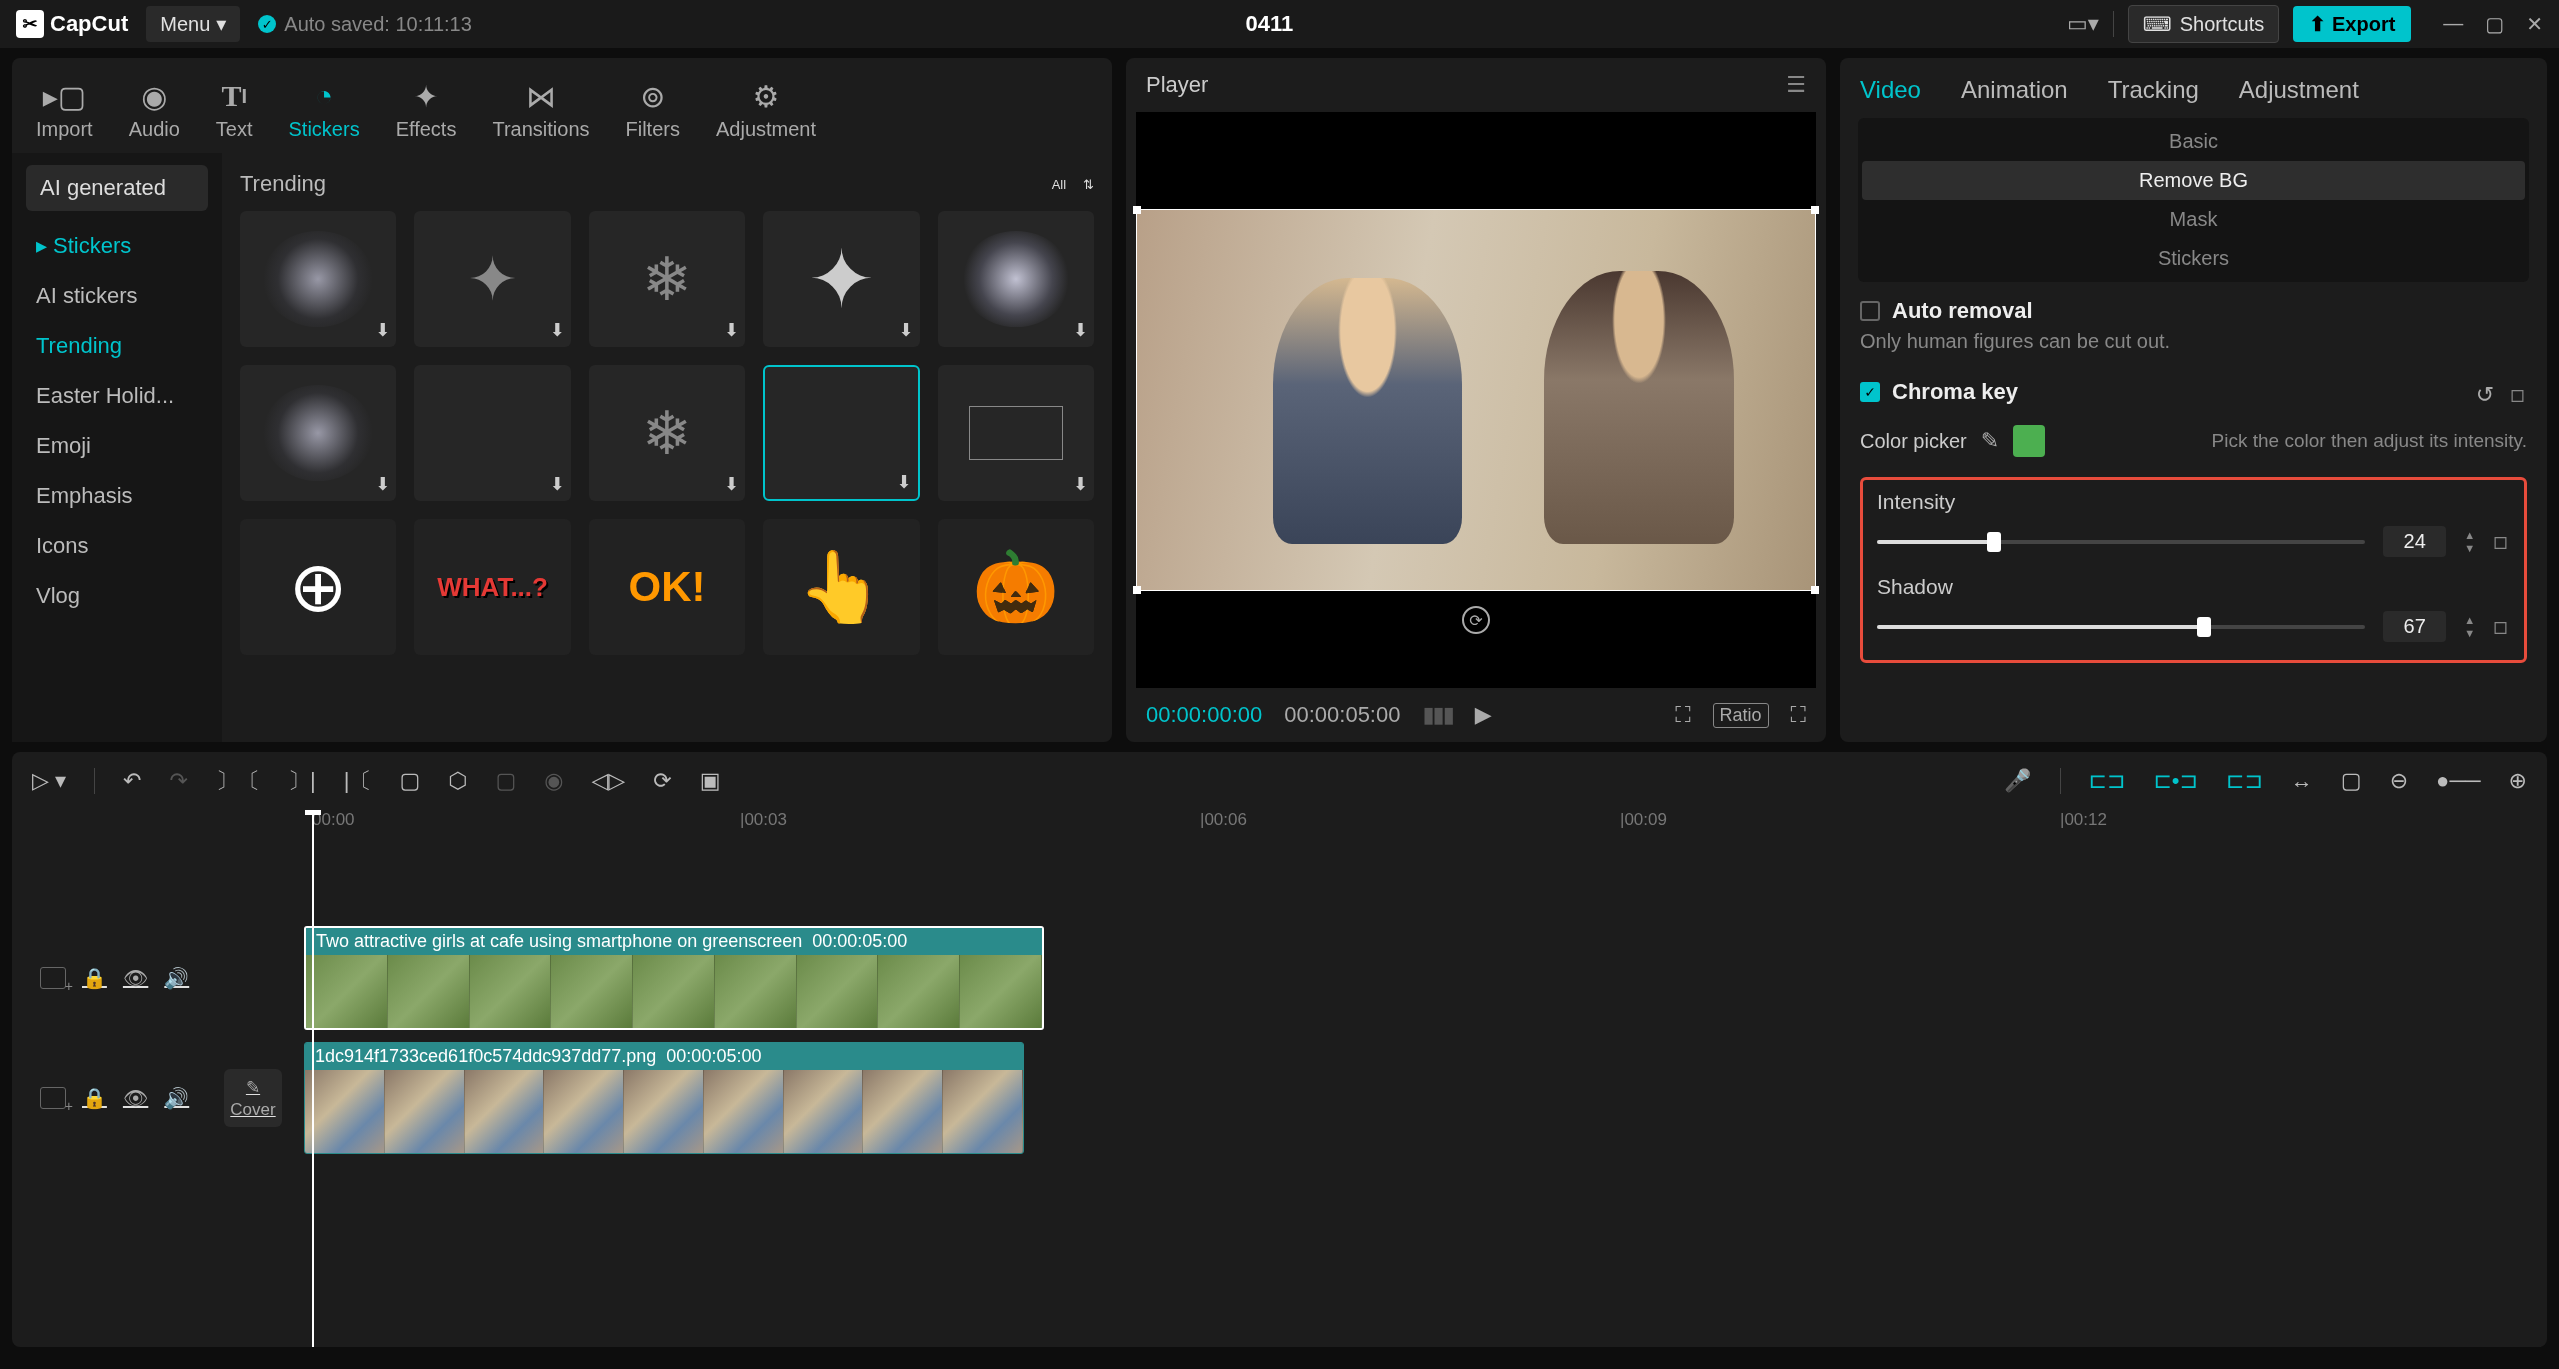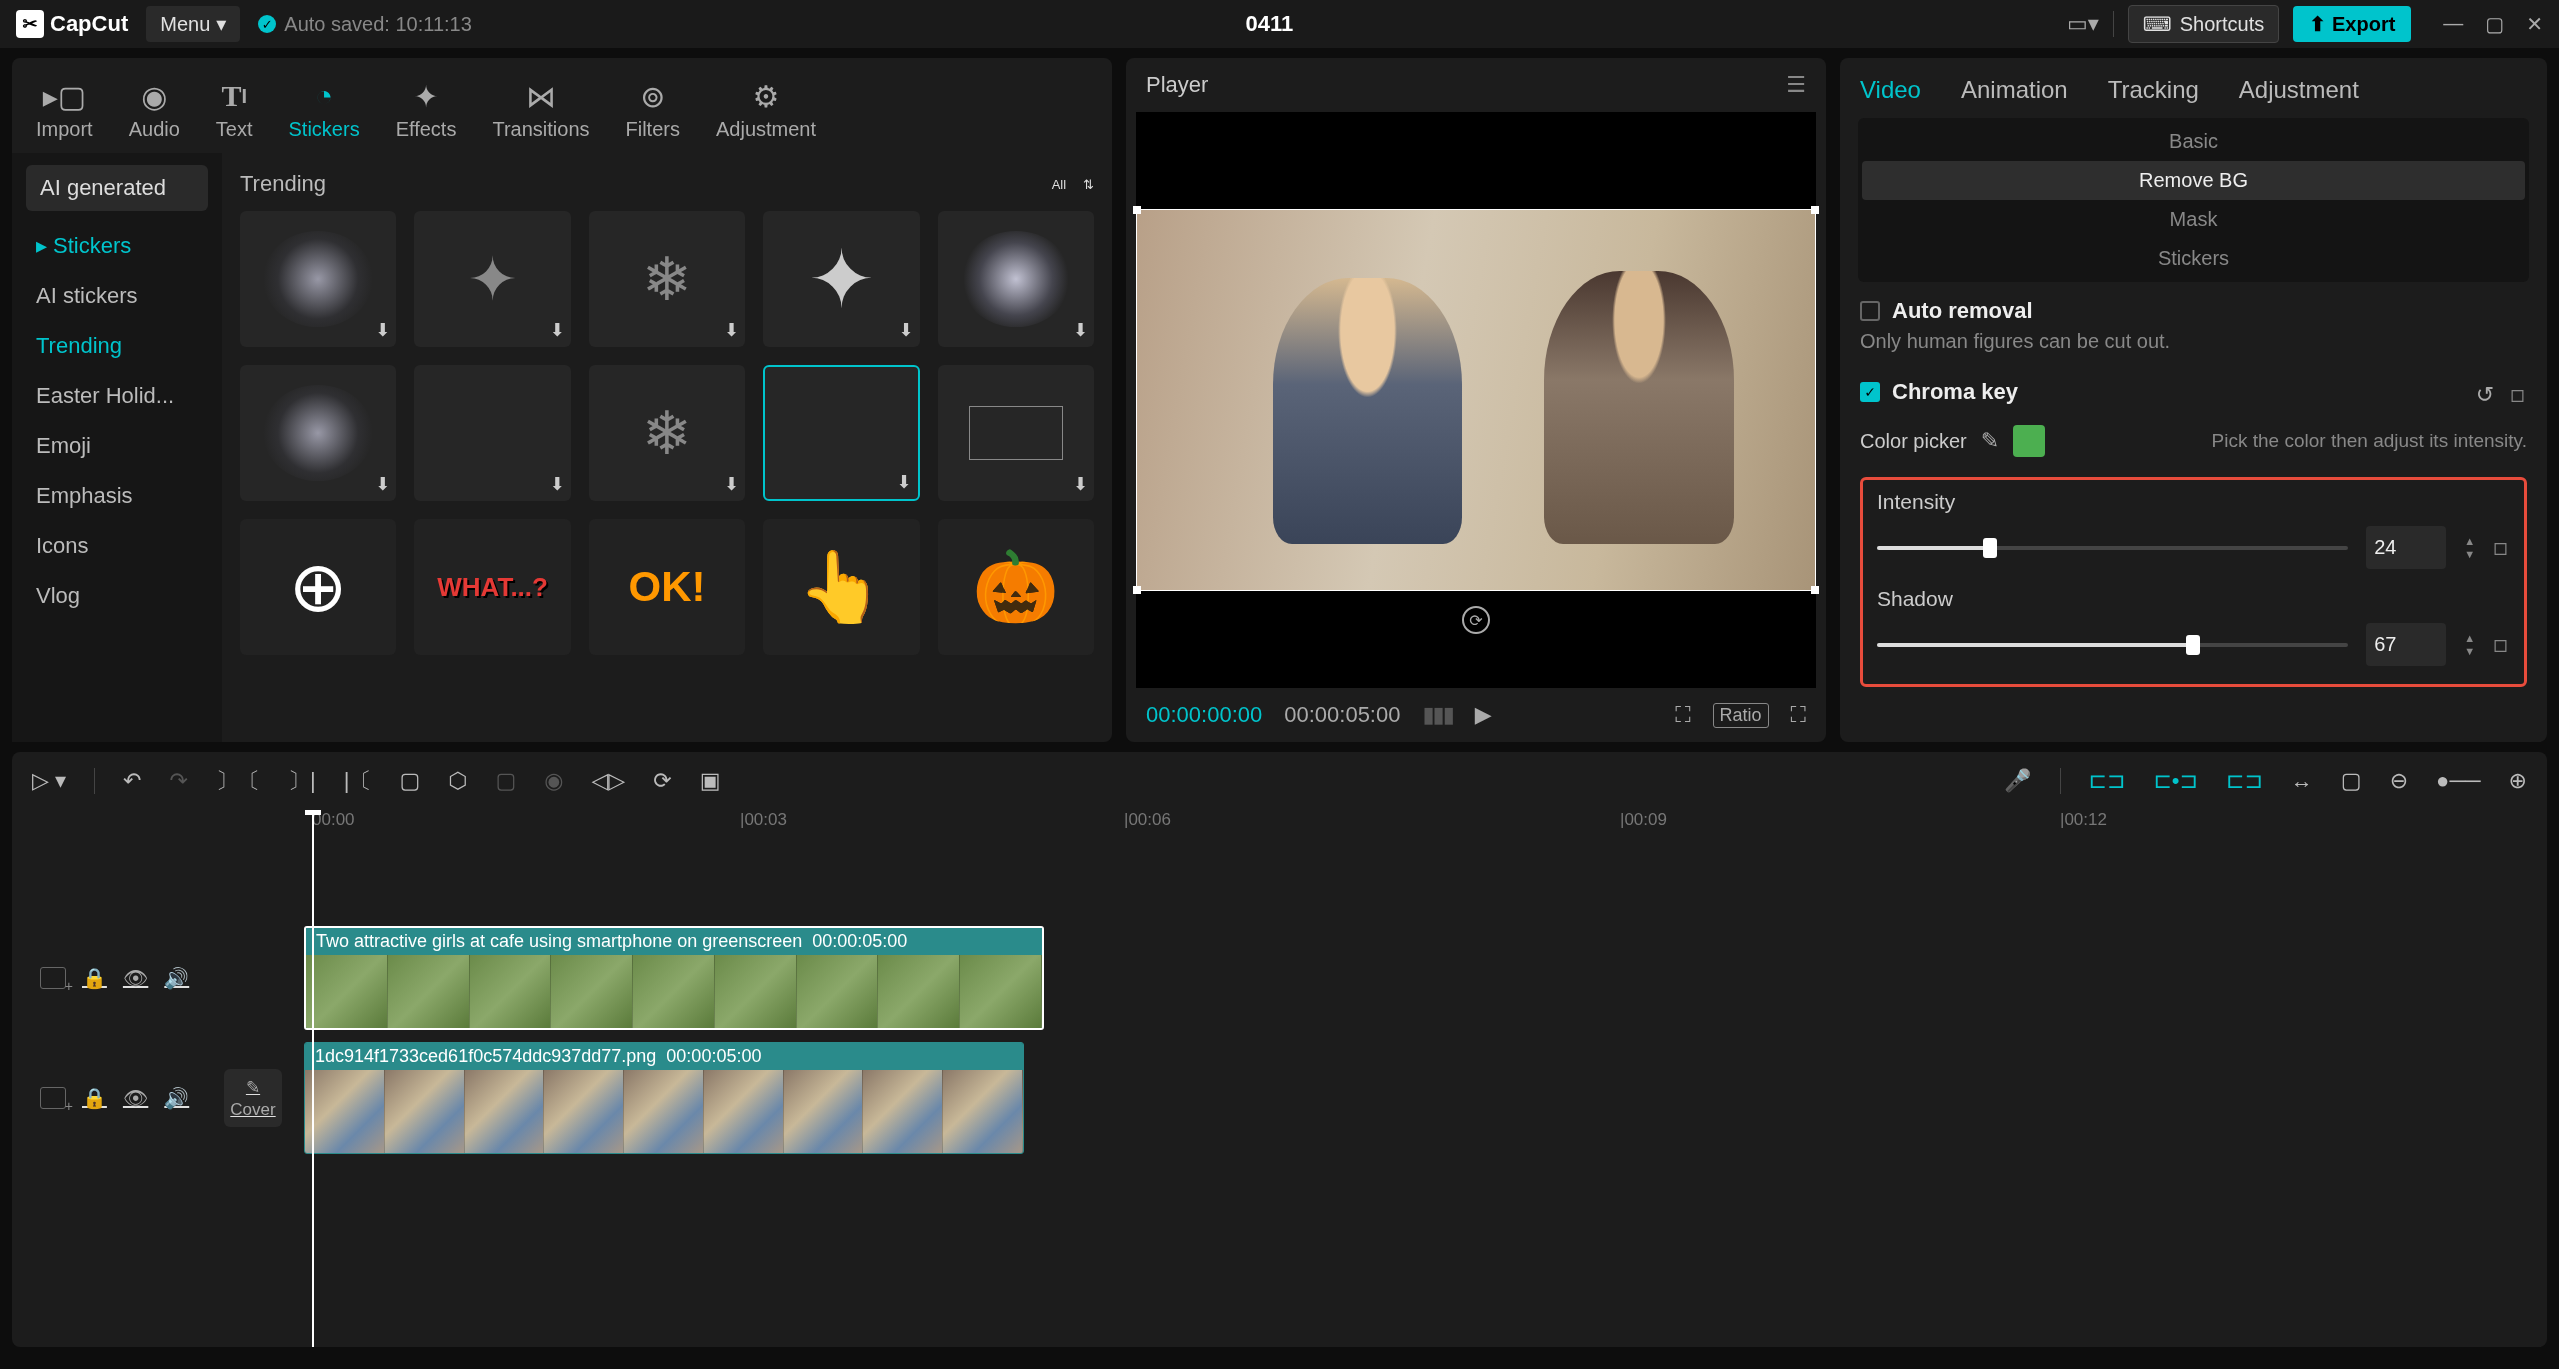--- a/index.html
+++ b/index.html
@@ -82,21 +82,21 @@
 .eyedrop { color: #aaa; font-size: 22px; }
 .color-swatch { width: 32px; height: 32px; background: #4caf50; border-radius: 4px; }
 .picker-hint { flex: 1; text-align: right; color: #888; font-size: 19px; }
 .highlight-box { border: 3px solid #e84c3c; border-radius: 6px; padding: 10px 14px 14px; }
 .slider-block { margin-bottom: 18px; }
 .slider-label { color: #ccc; font-size: 21px; margin-bottom: 12px; }
 .slider-row { display: flex; align-items: center; gap: 18px; }
 .slider-track { flex: 1; height: 4px; background: #444; position: relative; border-radius: 2px; }
 .slider-fill { position: absolute; left: 0; top: 0; height: 100%; background: #ddd; border-radius: 2px; }
 .slider-thumb { position: absolute; top: 50%; transform: translate(-50%, -50%); width: 14px; height: 20px; background: #fff; border-radius: 3px; }
-.value-box { width: 80px; background: #2a2a2a; border-radius: 4px; padding: 10px 8px; text-align: left; color: #eee; font-size: 20px; }
+.value-box { width: 63px; background: #2a2a2a; border-radius: 4px; padding: 4px 8px; text-align: center; color: #eee; font-size: 20px; }
 .stepper { display: flex; flex-direction: column; color: #888; font-size: 11px; gap: 1px; }
 .diamond { color: #888; font-size: 22px; transform: rotate(45deg); display: inline-block; }
 
 .timeline-area { height: 595px; background: #1c1c1c; margin: 0 12px 12px; border-radius: 8px; display: flex; flex-direction: column; }
 .timeline-toolbar { display: flex; align-items: center; padding: 14px 20px; gap: 28px; color: #bbb; font-size: 22px; border-bottom: none; }
 .timeline-toolbar .tspacer { flex: 1; }
 .tool-icon { cursor: pointer; }
 .tool-icon.accent { color: #00c4cc; }
 .timeline-ruler { height: 26px; position: relative; margin-left: 208px; color: #777; font-size: 17px; }
 .ruler-mark { position: absolute; top: 0; }
@@ -394,21 +394,21 @@
     <span class="tool-icon">▢</span>
     <span class="tool-icon">⊖</span>
     <span class="tool-icon">●──</span>
     <span class="tool-icon">⊕</span>
   </div>
   <div class="timeline-body">
     <div class="playhead"></div>
     <div class="timeline-ruler">
       <span class="ruler-mark" style="left:92px">00:00</span>
       <span class="ruler-mark" style="left:520px">|00:03</span>
-      <span class="ruler-mark" style="left:904px">|00:06</span>
+      <span class="ruler-mark" style="left:980px">|00:06</span>
       <span class="ruler-mark" style="left:1400px">|00:09</span>
       <span class="ruler-mark" style="left:1840px">|00:12</span>
     </div>
     <div class="track-spacer"></div>
     <div class="track-row">
       <div class="track-controls">
         <span class="add-track-icon"></span>
         <span>🔒</span>
         <span>👁</span>
         <span>🔊</span>

